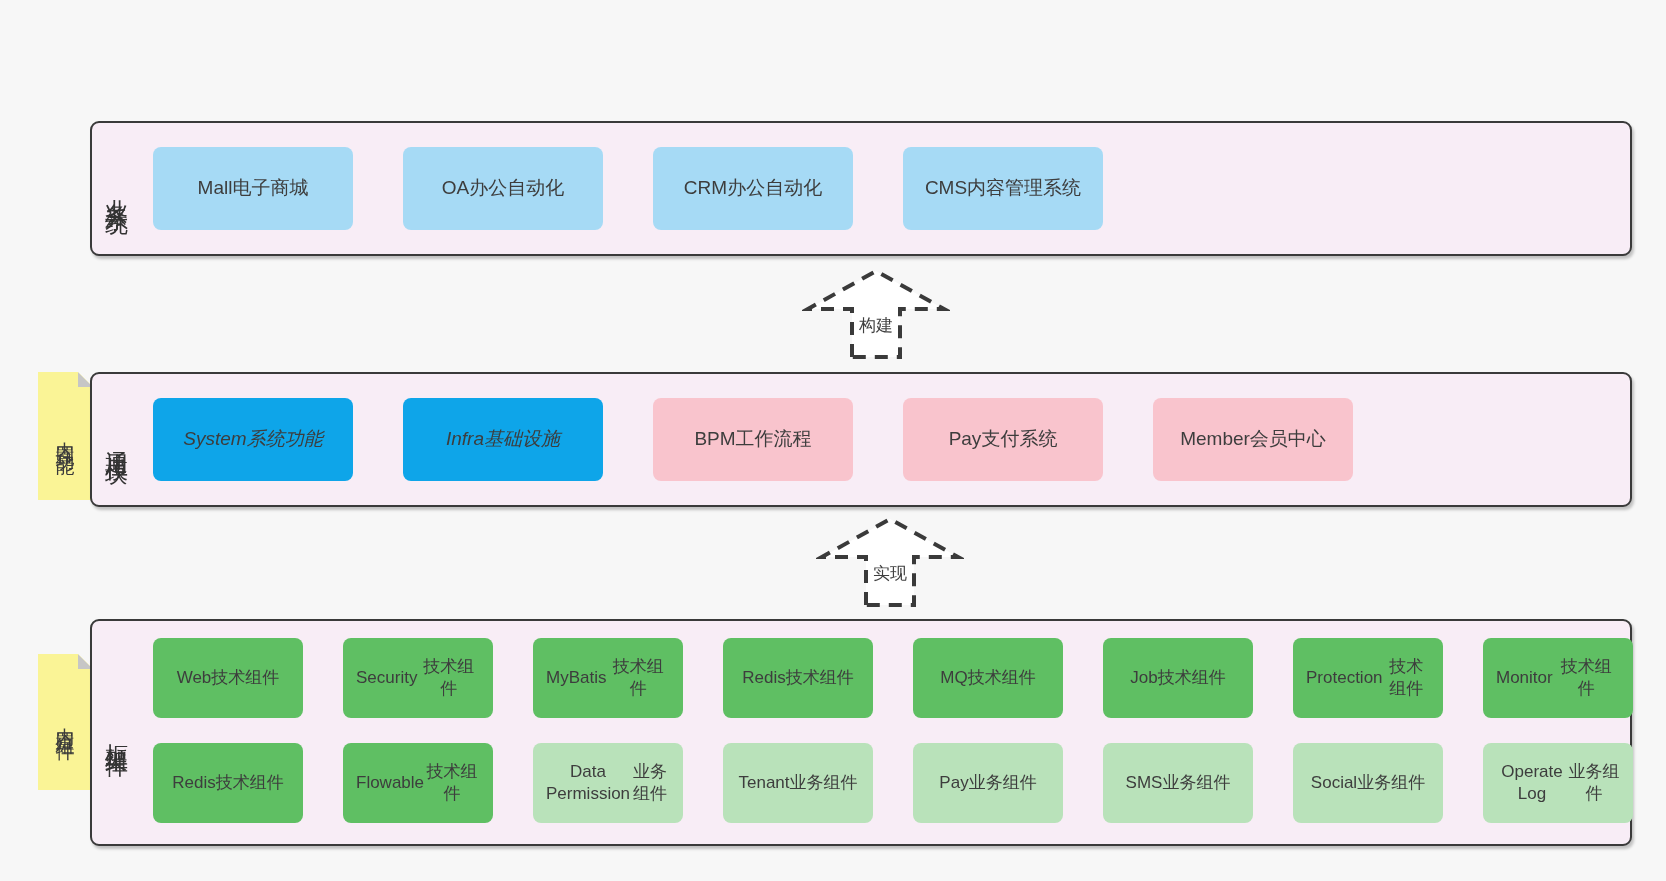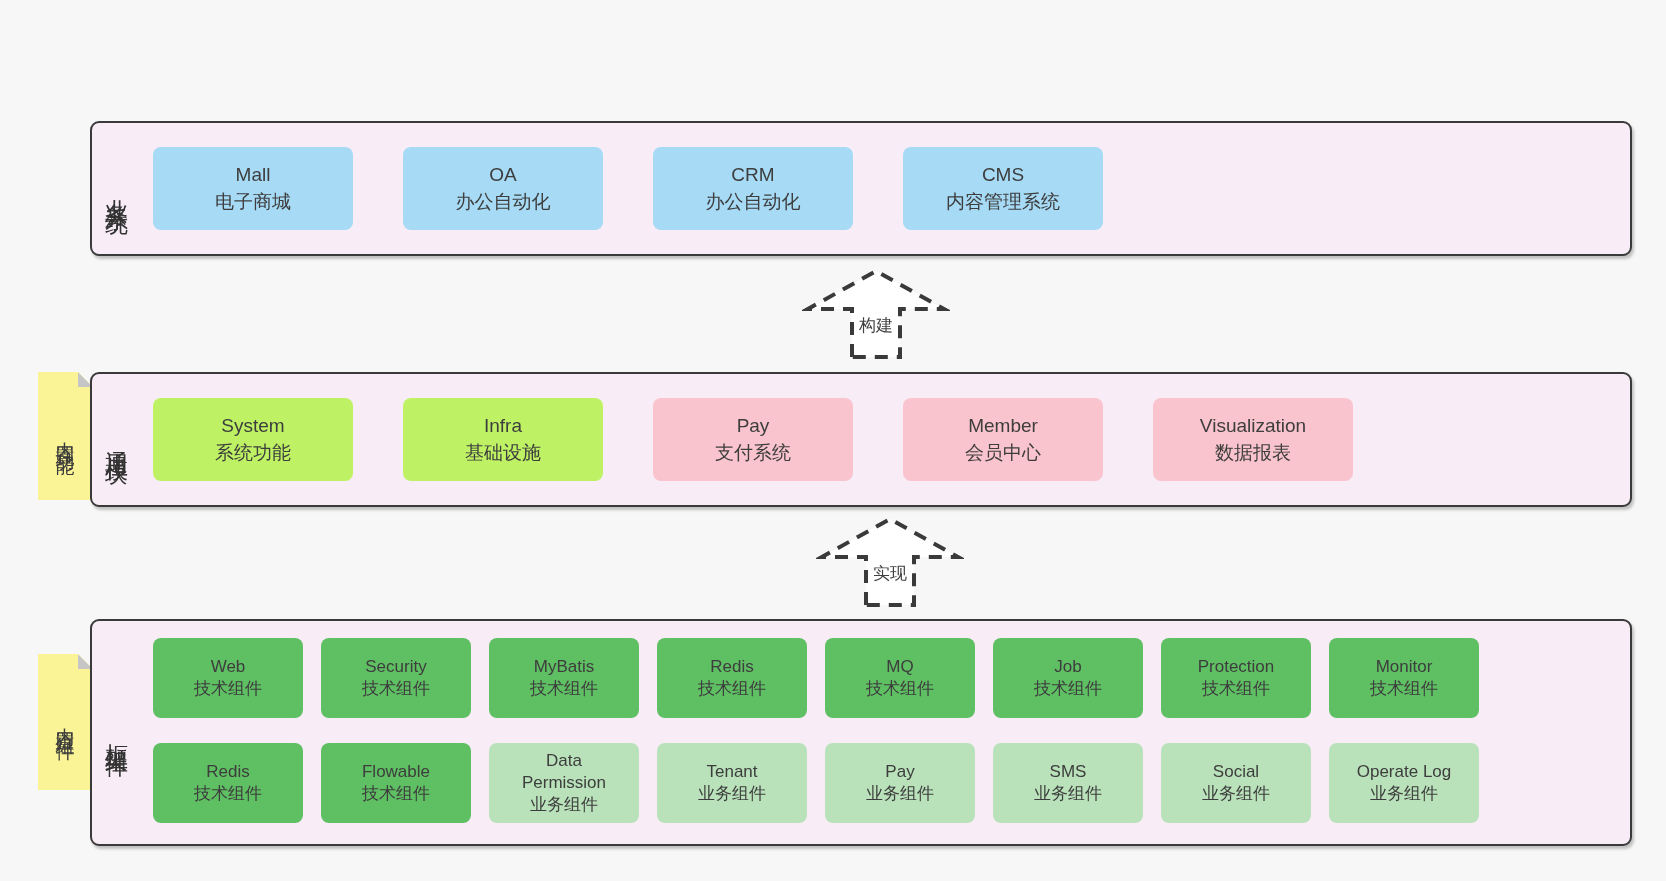--- a/index.html
+++ b/index.html
@@ -17,31 +17,31 @@
     z-index:2;
   }
   .vlabel{
     position:absolute;left:13px;top:50%;transform:translateY(-50%);
     writing-mode:vertical-rl;text-orientation:upright;
     font-size:23px;letter-spacing:4px;line-height:1;color:#333;
     white-space:nowrap;
   }
   .boxes{position:absolute;left:61px;display:flex;}
   .g50{gap:50px;}
-  .g34{gap:18px;}
+  .g34{gap:40px;}
   .box{
     border-radius:8px;
-    display:flex;flex-direction:column;align-items:center;justify-content:center;
+    display:flex;flex-direction:row;align-items:center;justify-content:center;
     text-align:center;padding:0 13px;box-sizing:border-box;
   }
   .box .t,.box .s{display:block;}
   .w200{width:200px;height:83px;font-size:19px;line-height:1.38;}
   .w150{width:150px;height:80px;font-size:17px;line-height:1.3;}
   .blue{background:#a6daf5;}
-  .red{background:#bef264;}
+  .red{background:#0ea5e9;font-style:italic;}
   .pink{background:#f9c4cd;}
   .green{background:#5fbf63;}
   .lightgreen{background:#b9e2ba;}
   .sticky{
     position:absolute;width:55px;z-index:1;
     background:#faf496;
     clip-path:polygon(0 0, calc(100% - 15px) 0, 100% 15px, 100% 100%, 0 100%);
   }
   .sticky .fold{
     position:absolute;top:0;right:0;width:15px;height:15px;
@@ -102,30 +102,30 @@
   <div class="boxes g50" style="top:24px">
     <div class="box red w200">
       <span class="t">System</span>
       <span class="s">系统功能</span>
     </div>
     <div class="box red w200">
       <span class="t">Infra</span>
       <span class="s">基础设施</span>
     </div>
     <div class="box pink w200">
+      <span class="t">BPM</span>
+      <span class="s">工作流程</span>
+    </div>
+    <div class="box pink w200">
       <span class="t">Pay</span>
       <span class="s">支付系统</span>
     </div>
     <div class="box pink w200">
       <span class="t">Member</span>
       <span class="s">会员中心</span>
-    </div>
-    <div class="box pink w200">
-      <span class="t">Visualization</span>
-      <span class="s">数据报表</span>
     </div>
   </div>
 </div>
 
 <div class="arrow" style="left:816px;top:514px">
   <svg width="148" height="94" viewBox="0 0 148 94">
     <path d="M50 91 L50 43 L6 43 L74 5 L142 43 L98 43 L98 91 Z" fill="#ffffff" stroke="#3a3a3a" stroke-width="4" stroke-dasharray="13 9" stroke-linejoin="miter"></path>
   </svg>
   <span class="arrow-label">实现</span>
 </div>

